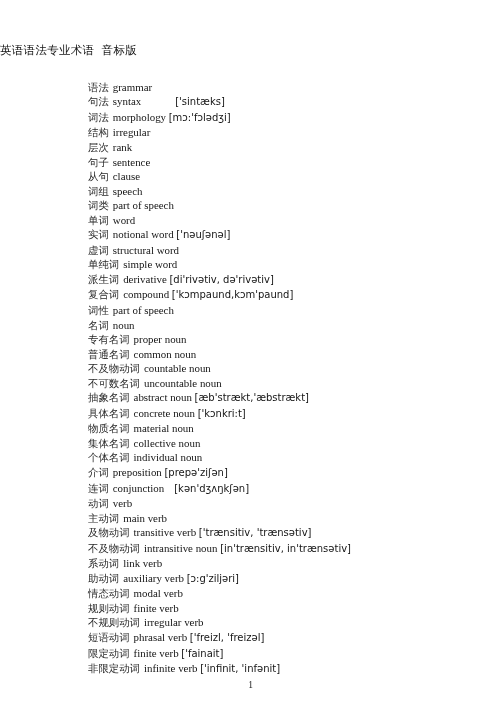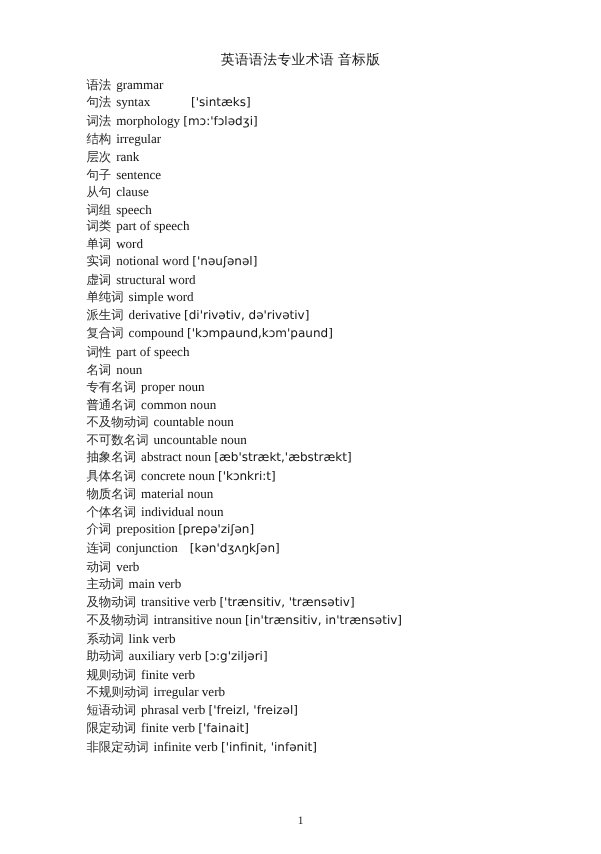--- a/index.html
+++ b/index.html
@@ -16,32 +16,33 @@
     overflow: hidden;
   }
   .page {
     width: 501px;
     height: 712px;
     position: relative;
     box-sizing: border-box;
     padding: 0;
   }
   .doc-title {
-    text-align: center;
+    text-align: left;
     font-size: 11.5px;
     line-height: 1.2;
     margin: 0;
     padding: 44px 0 6px 0;
     letter-spacing: 0.3px;
     font-weight: normal;
     color: #151515;
+    font-family: Liberation Mono, monospace;
   }
   .term-list {
     list-style: none;
-    margin: 0;
+    margin: 16px;
     padding: 0 14px 0 72px;
   }
   .term-row {
     font-size: 10.7px;
     line-height: 14.55px;
     white-space: nowrap;
     color: #1b1b1b;
   }
   .zh {
     font-family: "DejaVu Sans", "Liberation Sans", sans-serif;
@@ -106,29 +107,31 @@
       <li class="term-row"><span class="zh">复合词</span><span class="sep">&nbsp;</span><span class="en">compound</span><span>&nbsp;</span><span class="ipa">['kɔmpaund,kɔm'paund]</span></li>
       <li class="term-row"><span class="zh">词性</span><span class="sep">&nbsp;</span><span class="en">part of speech</span></li>
       <li class="term-row"><span class="zh">名词</span><span class="sep">&nbsp;</span><span class="en">noun</span></li>
       <li class="term-row"><span class="zh">专有名词</span><span class="sep">&nbsp;</span><span class="en">proper noun</span></li>
       <li class="term-row"><span class="zh">普通名词</span><span class="sep">&nbsp;</span><span class="en">common noun</span></li>
       <li class="term-row"><span class="zh">不及物动词</span><span class="sep">&nbsp;</span><span class="en">countable noun</span></li>
       <li class="term-row"><span class="zh">不可数名词</span><span class="sep">&nbsp;</span><span class="en">uncountable noun</span></li>
       <li class="term-row"><span class="zh">抽象名词</span><span class="sep">&nbsp;</span><span class="en">abstract noun</span><span>&nbsp;</span><span class="ipa">[æb'strækt,'æbstrækt]</span></li>
       <li class="term-row"><span class="zh">具体名词</span><span class="sep">&nbsp;</span><span class="en">concrete noun</span><span>&nbsp;</span><span class="ipa">['kɔnkri:t]</span></li>
       <li class="term-row"><span class="zh">物质名词</span><span class="sep">&nbsp;</span><span class="en">material noun</span></li>
+      <li class="term-row"><span class="zh">集体名词</span><span class="sep">&nbsp;</span><span class="en">collective noun</span></li>
       <li class="term-row"><span class="zh">个体名词</span><span class="sep">&nbsp;</span><span class="en">individual noun</span></li>
       <li class="term-row"><span class="zh">介词</span><span class="sep">&nbsp;</span><span class="en">preposition</span><span>&nbsp;</span><span class="ipa">[prepə'ziʃən]</span></li>
       <li class="term-row"><span class="zh">连词</span><span class="sep">&nbsp;</span><span class="en">conjunction</span><span class="gap-mid"></span><span class="ipa">[kən'dʒʌŋkʃən]</span></li>
       <li class="term-row"><span class="zh">动词</span><span class="sep">&nbsp;</span><span class="en">verb</span></li>
       <li class="term-row"><span class="zh">主动词</span><span class="sep">&nbsp;</span><span class="en">main verb</span></li>
       <li class="term-row"><span class="zh">及物动词</span><span class="sep">&nbsp;</span><span class="en">transitive verb</span><span>&nbsp;</span><span class="ipa">['trænsitiv, 'trænsətiv]</span></li>
       <li class="term-row"><span class="zh">不及物动词</span><span class="sep">&nbsp;</span><span class="en">intransitive noun</span><span>&nbsp;</span><span class="ipa">[in'trænsitiv, in'trænsətiv]</span></li>
       <li class="term-row"><span class="zh">系动词</span><span class="sep">&nbsp;</span><span class="en">link verb</span></li>
       <li class="term-row"><span class="zh">助动词</span><span class="sep">&nbsp;</span><span class="en">auxiliary verb</span><span>&nbsp;</span><span class="ipa">[ɔ:g'ziljəri]</span></li>
+      <li class="term-row"><span class="zh">情态动词</span><span class="sep">&nbsp;</span><span class="en">modal verb</span></li>
       <li class="term-row"><span class="zh">规则动词</span><span class="sep">&nbsp;</span><span class="en">finite verb</span></li>
       <li class="term-row"><span class="zh">不规则动词</span><span class="sep">&nbsp;</span><span class="en">irregular verb</span></li>
       <li class="term-row"><span class="zh">短语动词</span><span class="sep">&nbsp;</span><span class="en">phrasal verb</span><span>&nbsp;</span><span class="ipa">['freizl, 'freizəl]</span></li>
       <li class="term-row"><span class="zh">限定动词</span><span class="sep">&nbsp;</span><span class="en">finite verb</span><span>&nbsp;</span><span class="ipa">['fainait]</span></li>
       <li class="term-row"><span class="zh">非限定动词</span><span class="sep">&nbsp;</span><span class="en">infinite verb</span><span>&nbsp;</span><span class="ipa">['infinit, 'infənit]</span></li>
     </ul>
 
   <div class="footer">1</div>
 
 </div>

